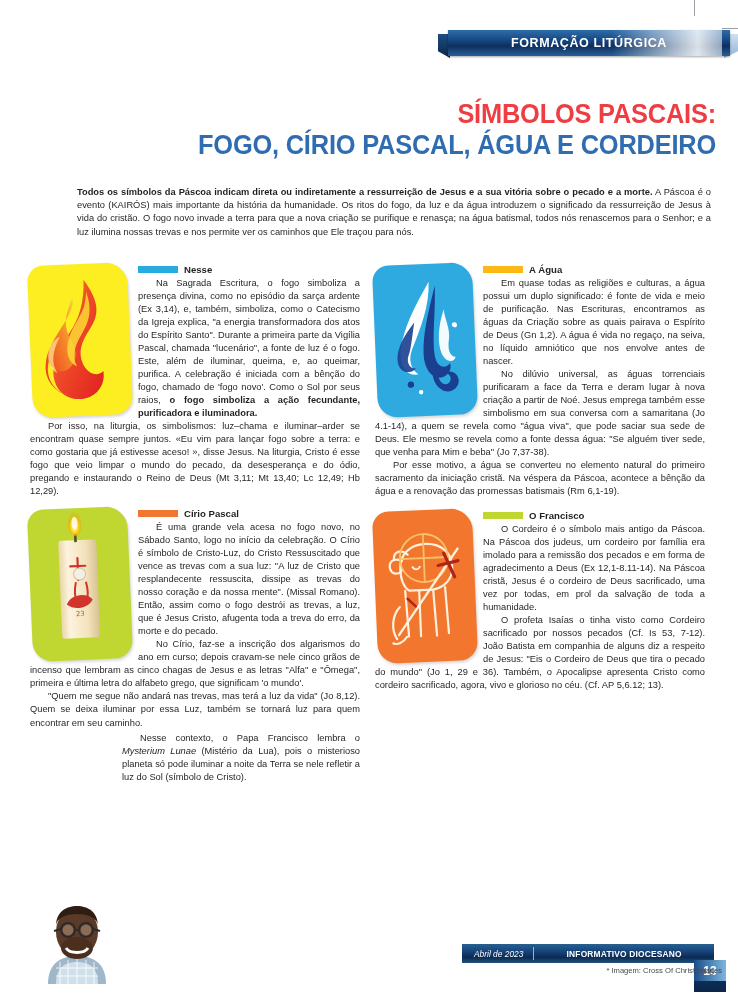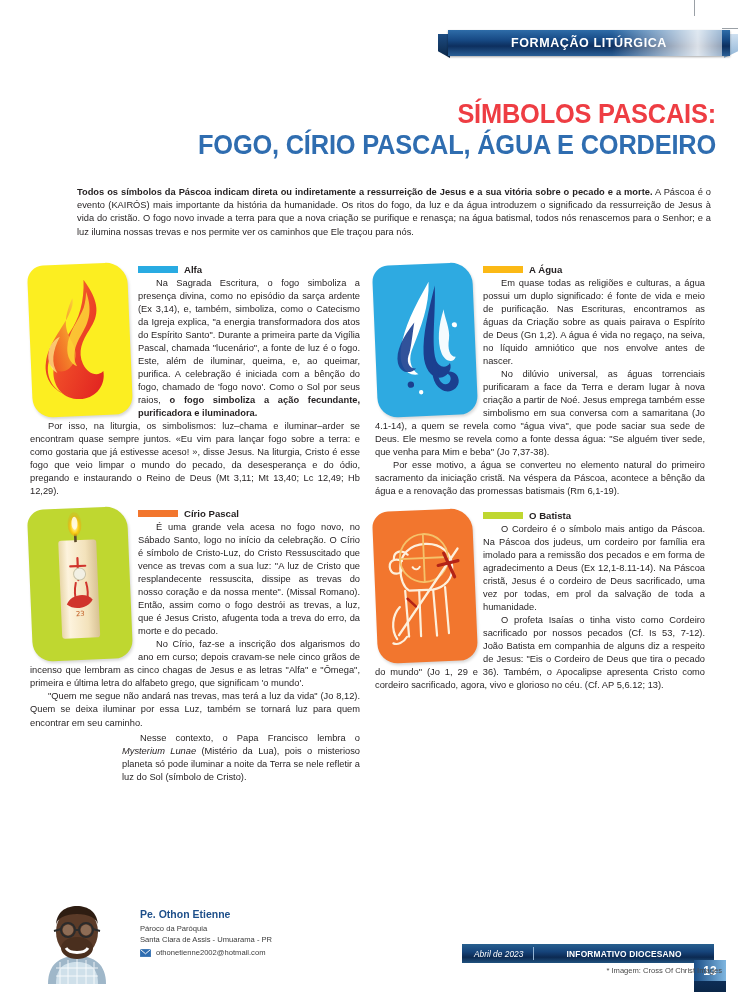--- a/index.html
+++ b/index.html
@@ -189,21 +189,21 @@
           </defs>
           <path d="M56 16 C72 40 70 52 60 66 C52 77 47 88 52 100 C56 110 66 114 72 108 C74 122 64 134 50 135 C33 136 22 124 22 108 C22 92 31 80 40 68 C50 55 56 38 56 16 Z" fill="url(#fg1)"></path>
           <path d="M44 34 C33 56 36 66 42 78 C47 88 46 98 38 104 C30 110 20 105 18 96 C13 112 22 128 38 131 C22 128 12 113 15 97 C18 78 33 64 40 50 C44 43 45 38 44 34 Z" fill="url(#fg2)"></path>
           <path d="M58 28 C64 46 60 58 52 70 C44 82 41 93 46 102 C40 100 36 92 37 83 C38 68 50 56 55 44 C57 38 58 32 58 28 Z" fill="#fdd835" opacity=".85"></path>
           <path d="M30 72 C22 86 20 98 26 108 C18 104 15 92 20 81 C23 76 27 73 30 72 Z" fill="#fde68a" opacity=".75"></path>
         </svg>
       </div>
     </div>
     <div class="sym-head">
       <span class="sym-marker" style="background:#29abe2"></span>
-      <span class="sym-title">Alfa</span>
+      <span class="sym-title">Nesse</span>
     </div>
     <p class="para"><span>Na Sagrada Escritura, o fogo simboliza a presença divina, como no episódio da sarça ardente (Ex 3,14), e, também, simboliza, como o Catecismo da Igreja explica, "a energia transformadora dos atos do Espírito Santo". Durante a primeira parte da Vigília Pascal, chamada "lucenário", a fonte de luz é o fogo. Este, além de iluminar, queima, e, ao queimar, purifica. A celebração é iniciada com a bênção do fogo, chamado de 'fogo novo'. Como o Sol por seus raios, </span><b>o fogo simboliza a ação fecundante, purificadora e iluminadora.</b></p>
     <p class="para">Por isso, na liturgia, os simbolismos: luz–chama e iluminar–arder se encontram quase sempre juntos. «Eu vim para lançar fogo sobre a terra: e como gostaria que já estivesse aceso! », disse Jesus. Na liturgia, Cristo é esse fogo que veio limpar o mundo do pecado, da desesperança e do ódio, pregando e instaurando o Reino de Deus (Mt 3,11; Mt 13,40; Lc 12,49; Hb 12,29).</p>
   </div>
 
   <div class="sym clearfix" style="margin-top:8px;">
     <div class="sym-card">
       <div class="card-shape card-cirio">
         <svg viewBox="0 0 100 152" width="100" height="152">
           <defs>
@@ -303,21 +303,21 @@
             <path d="M70 44 L80 68"></path>
               <path d="M64 56 L84 52"></path>
           </g>
           <path d="M32 88 L40 96" stroke="#b32317" stroke-width="2.4" stroke-linecap="round"></path>
           <path d="M38 56 C40 60 44 60 46 56" stroke="#fdf0dc" stroke-width="1.8" fill="none"></path>
         </svg>
       </div>
     </div>
     <div class="sym-head">
       <span class="sym-marker" style="background:#bfd730"></span>
-      <span class="sym-title">O Batista</span>
+      <span class="sym-title">O Francisco</span>
     </div>
     <p class="para">O Cordeiro é o símbolo mais antigo da Páscoa. Na Páscoa dos judeus, um cordeiro por família era imolado para a remissão dos pecados e em forma de agradecimento a Deus (Ex 12,1-8.11-14). Na Páscoa cristã, Jesus é o cordeiro de Deus sacrificado, uma vez por todas, em prol da salvação de toda a humanidade.</p>
     <p class="para">O profeta Isaías o tinha visto como Cordeiro sacrificado por nossos pecados (Cf. Is 53, 7-12). João Batista em companhia de alguns diz a respeito de Jesus: "Eis o Cordeiro de Deus que tira o pecado do mundo" (Jo 1, 29 e 36). Também, o Apocalipse apresenta Cristo como cordeiro sacrificado, agora, vivo e glorioso no céu. (Cf. AP 5,6.12; 13).</p>
   </div>
 </div>
 
 <div class="author">
   <div class="author-photo">
     <svg viewBox="0 0 78 86" width="78" height="86">
       <rect x="0" y="0" width="78" height="86" fill="#ffffff"></rect>
@@ -342,32 +342,20 @@
             <circle cx="48" cy="32" r="7"></circle>
             <path d="M37 32 L41 32"></path>
           <path d="M23 31 L16 33"></path>
             <path d="M55 31 L62 33"></path>
         </g>
         <ellipse cx="30" cy="32" rx="5.4" ry="5.4" fill="#caa98c" opacity=".45"></ellipse>
         <ellipse cx="48" cy="32" rx="5.4" ry="5.4" fill="#caa98c" opacity=".45"></ellipse>
       </g>
     </svg>
   </div>
-  <div class="author-text">
-    <div class="author-name">Pe. Othon Etienne</div>
-    <div class="author-line">Pároco da Paróquia</div>
-    <div class="author-line">Santa Clara de Assis - Umuarama - PR</div>
-    <div class="author-mail">
-      <svg class="mail-ico" viewBox="0 0 14 10">
-        <rect x="0.5" y="0.5" width="13" height="9" fill="#2f6db0" stroke="#2f6db0"></rect>
-        <path d="M0.5 0.5 L7 6 L13.5 0.5" fill="none" stroke="#ffffff" stroke-width="1.2"></path>
-      </svg>
-      <span class="author-line">othonetienne2002@hotmail.com</span>
-    </div>
-  </div>
 
 </div>
 
 <div class="footer">
   <div class="footer-drop"></div>
   <div class="footer-bar">
     <span class="footer-date">Abril de 2023</span>
     <span class="footer-sep"></span>
     <span class="footer-name">INFORMATIVO DIOCESANO</span>
   </div>

